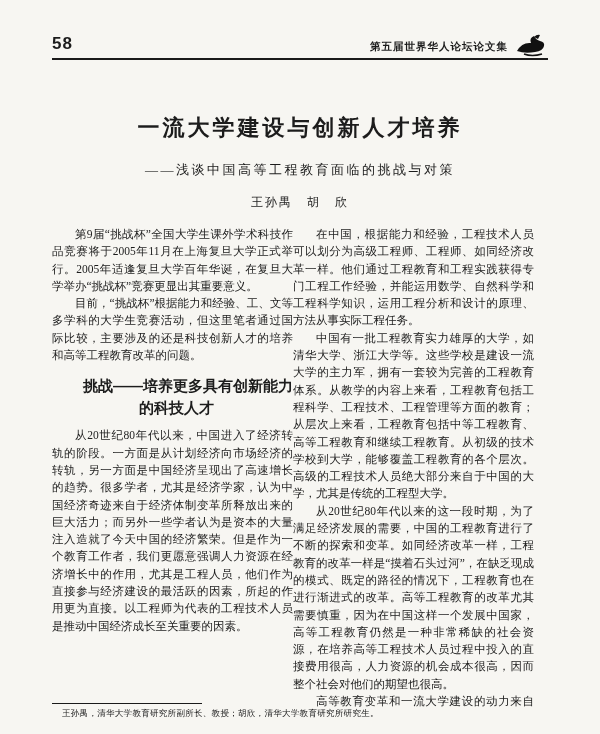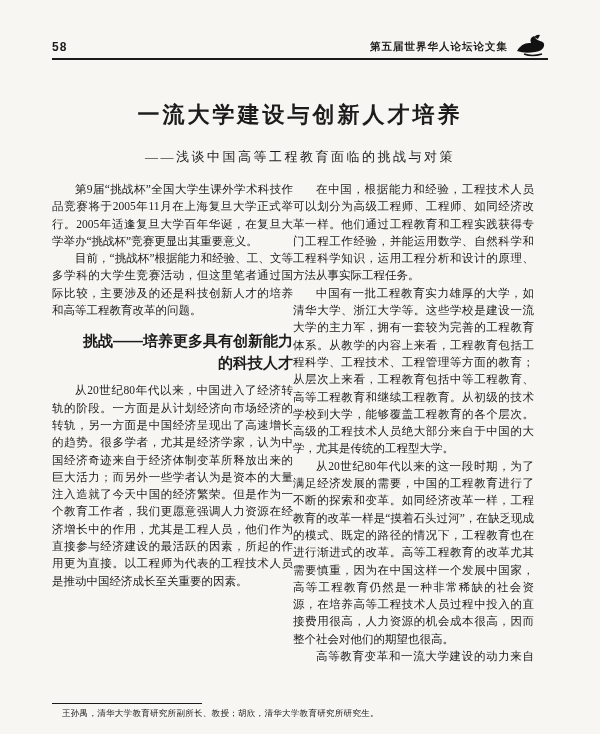--- a/index.html
+++ b/index.html
@@ -17,37 +17,37 @@
     padding:16px 52px 10px 52px;
     position:relative;
   }
   
   .page-header{
     display:flex;justify-content:space-between;align-items:flex-end;
     border-bottom:2px solid #1a1a1a;
     padding-bottom:4px;
   }
   .page-number{
-    font-size:12px;font-weight:bold;letter-spacing:1px;
+    font-size:17px;font-weight:bold;letter-spacing:1px;
     font-family:"Liberation Sans","DejaVu Sans",sans-serif;
   }
   .header-right{display:flex;align-items:flex-end;gap:6px;}
   .collection-title{
     font-size:10.5px;font-weight:bold;letter-spacing:1px;
     font-family:"Liberation Sans","DejaVu Sans",sans-serif;
     margin-top:24px;
   }
   .logo{width:34px;height:24px;position:relative;top:4px;}
   
   .article-title{
     text-align:center;
     font-family:"Liberation Sans","DejaVu Sans",sans-serif;
     font-weight:bold;
     font-size:22px;letter-spacing:3px;
-    margin-top:40px;
+    margin-top:53px;
   }
   .article-subtitle{
     text-align:center;
     font-size:13px;letter-spacing:2.5px;
     margin-top:18px;
   }
   .article-authors{
     text-align:center;
     font-size:12px;letter-spacing:2px;
     margin-top:15px;
@@ -71,21 +71,21 @@
     margin:0;
     text-indent:2em;
   }
   .section-heading{
     font-family:"Liberation Sans","DejaVu Sans",sans-serif;
     font-weight:bold;
     font-size:15px;
     line-height:21.5px;
     margin:11px 0 9px 8px;
     text-indent:23px;
-    text-align:right;
+    text-align:center;
     word-break:break-all;
   }
   
   .footnote-area{
     position:absolute;
     left:52px;right:56px;bottom:14px;
   }
   .footnote-rule{
     width:150px;
     border-top:1.5px solid #1a1a1a;
@@ -112,20 +112,21 @@
           <path d="M3 17 Q8 8 17 9 Q15 4 20 2 Q22 6 26 7 Q31 8 30 12 Q29 17 21 18 Q11 20 3 17 Z" fill="#111"></path>
           <path d="M20 3 q3 -3 6 -2 l-2 4 z" fill="#111"></path>
           <path d="M10 20 q8 3 18 0" stroke="#111" stroke-width="1.6" fill="none"></path>
         </svg>
       </span>
     </span>
   </div>
 
   <h1 class="article-title">一流大学建设与创新人才培养</h1>
   <div class="article-subtitle">——浅谈中国高等工程教育面临的挑战与对策</div>
+  <div class="article-authors">王孙禺　胡　欣</div>
 
   <div class="columns">
     <div class="col">
       <p>第9届“挑战杯”全国大学生课外学术科技作品竞赛将于2005年11月在上海复旦大学正式举行。2005年适逢复旦大学百年华诞，在复旦大学举办“挑战杯”竞赛更显出其重要意义。</p>
       <p>目前，“挑战杯”根据能力和经验、工、文等多学科的大学生竞赛活动，但这里笔者通过国际比较，主要涉及的还是科技创新人才的培养和高等工程教育改革的问题。</p>
       <h2 class="section-heading">挑战——培养更多具有创新能力的科技人才</h2>
       <p>从20世纪80年代以来，中国进入了经济转轨的阶段。一方面是从计划经济向市场经济的转轨，另一方面是中国经济呈现出了高速增长的趋势。很多学者，尤其是经济学家，认为中国经济奇迹来自于经济体制变革所释放出来的巨大活力；而另外一些学者认为是资本的大量注入造就了今天中国的经济繁荣。但是作为一个教育工作者，我们更愿意强调人力资源在经济增长中的作用，尤其是工程人员，他们作为直接参与经济建设的最活跃的因素，所起的作用更为直接。以工程师为代表的工程技术人员是推动中国经济成长至关重要的因素。</p>
     </div>
     <div class="col">
       <p>在中国，根据能力和经验，工程技术人员可以划分为高级工程师、工程师、如同经济改革一样。他们通过工程教育和工程实践获得专门工程工作经验，并能运用数学、自然科学和工程科学知识，运用工程分析和设计的原理、方法从事实际工程任务。</p>

